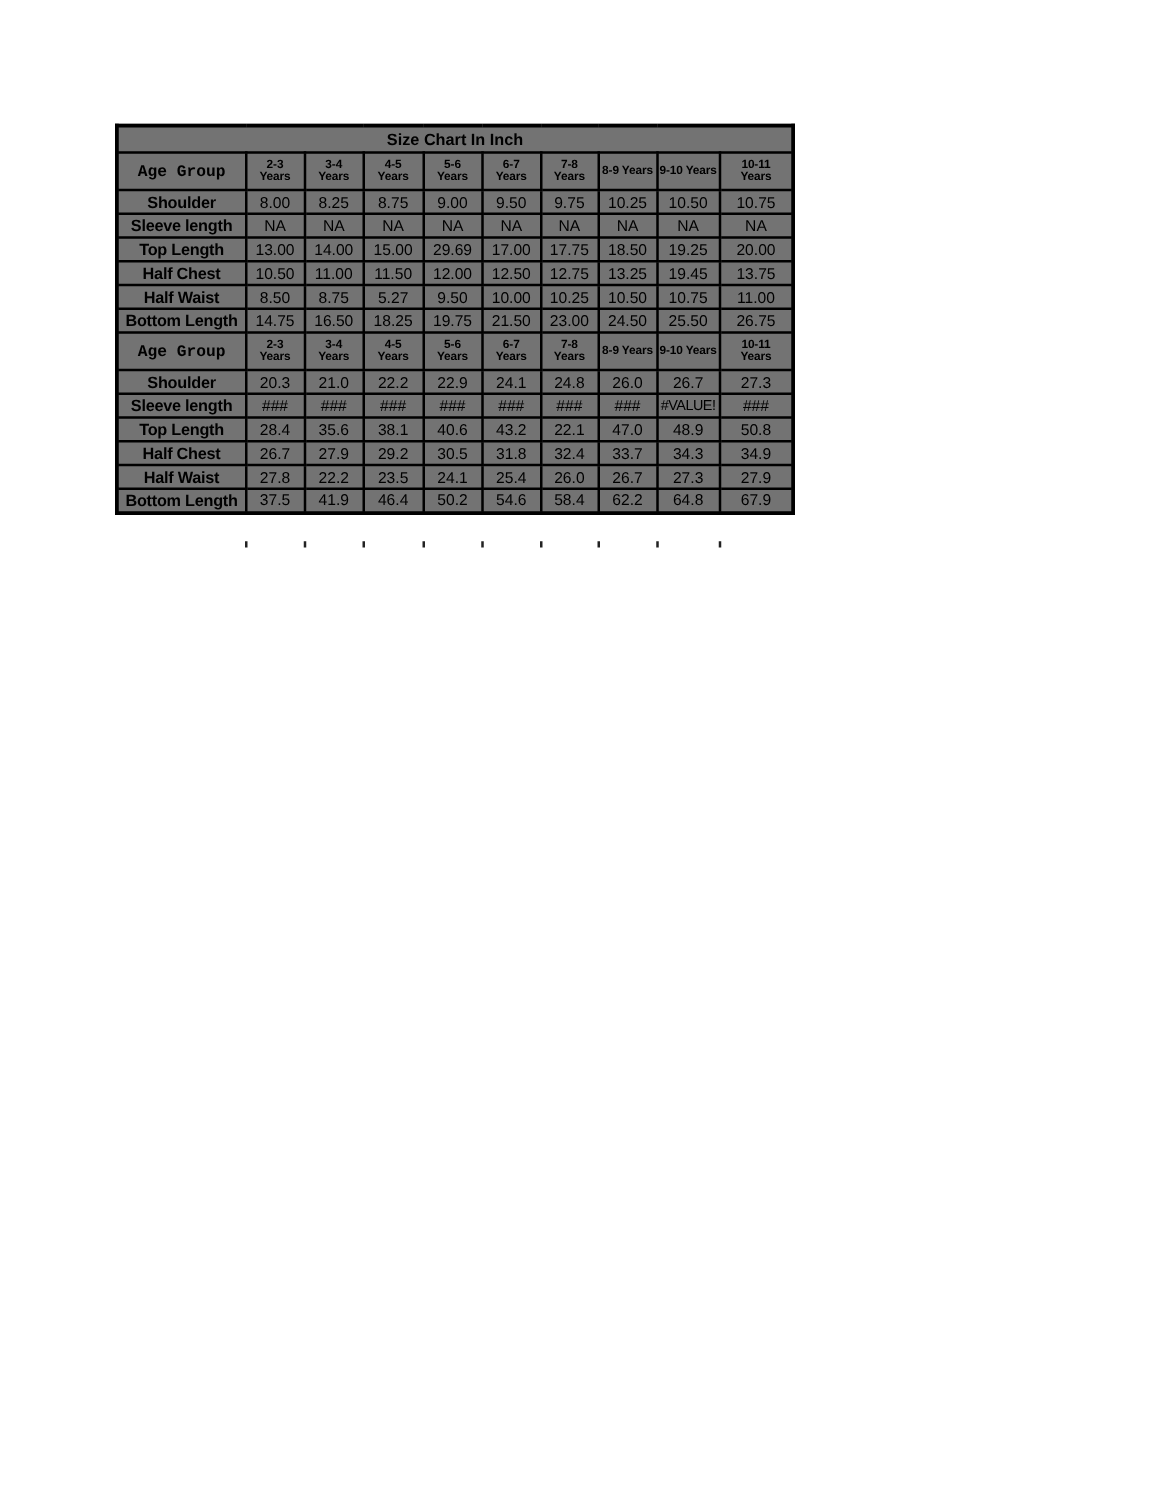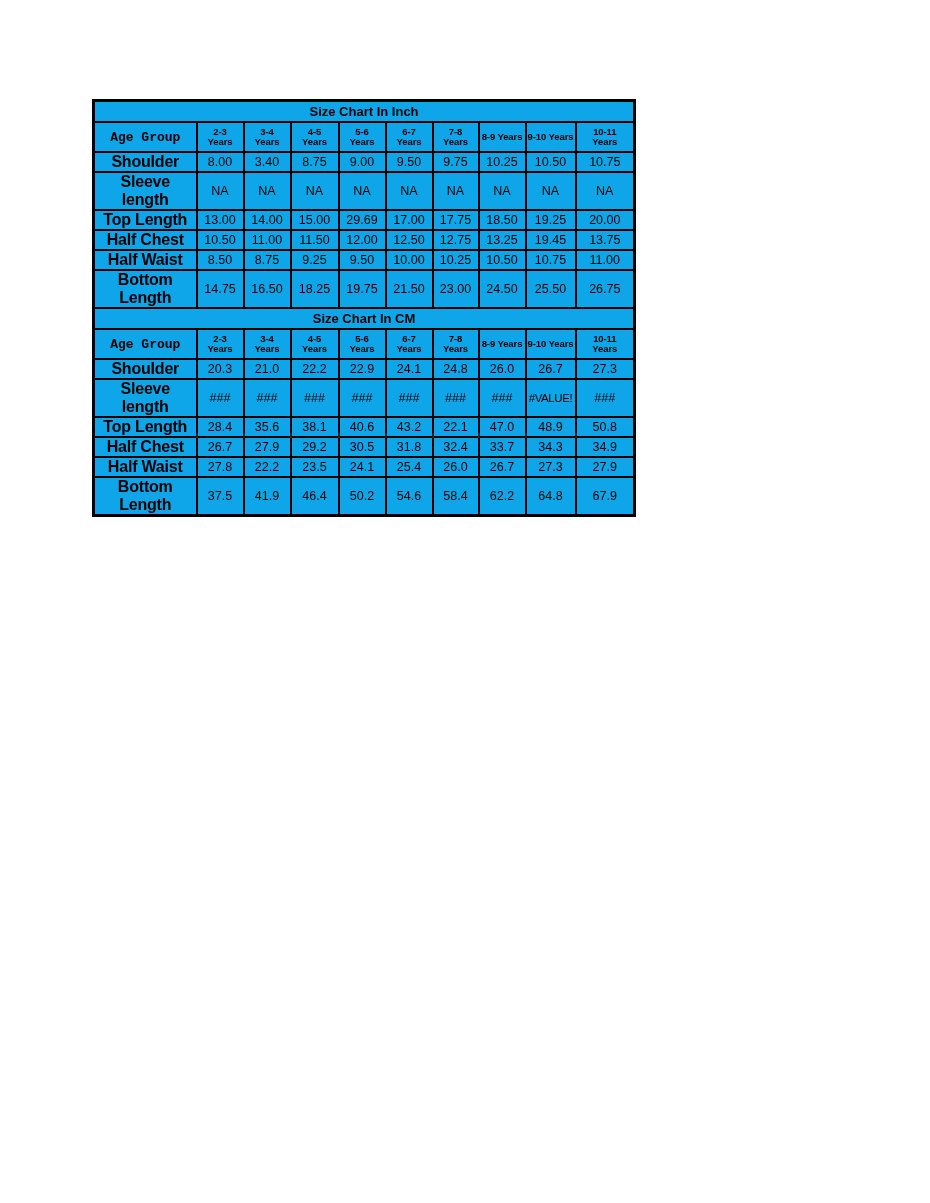--- a/index.html
+++ b/index.html
@@ -14,21 +14,21 @@
   .chart-wrap {
     position: absolute;
     left: 92px;
     top: 99px;
   }
   table.size-chart {
     border-collapse: collapse;
     table-layout: fixed;
     width: 541px;
     border: 3px solid #000000;
-    background: #0ea5e9;
+    background: #737373;
   }
   table.size-chart td, table.size-chart th {
     border: 2px solid #000000;
     padding: 0;
     margin: 0;
     text-align: center;
     vertical-align: middle;
     overflow: hidden;
     color: #000000;
   }
@@ -45,21 +45,21 @@
   }
   th.col-head {
     font-size: 9.5px;
     line-height: 10.5px;
     font-weight: 700;
     white-space: pre-line;
     letter-spacing: -0.1px;
   }
   tr.data-row { height: 19px; }
   th.row-label {
-    font-size: 16px;
+    font-size: 13px;
     font-weight: 700;
     letter-spacing: -0.2px;
   }
   td.data-cell {
     font-size: 12.5px;
     font-weight: 400;
   }
   td.right-align {
     text-align: right;
     padding-right: 1px;
@@ -112,21 +112,21 @@
           <th class="col-head">7-8
 Years</th>
           <th class="col-head">8-9 Years</th>
           <th class="col-head">9-10 Years</th>
           <th class="col-head">10-11
 Years</th>
         </tr>
         <tr class="data-row">
           <th class="row-label">Shoulder</th>
           <td class="data-cell">8.00</td>
-          <td class="data-cell">3.40</td>
+          <td class="data-cell">8.25</td>
           <td class="data-cell">8.75</td>
           <td class="data-cell">9.00</td>
           <td class="data-cell">9.50</td>
           <td class="data-cell">9.75</td>
           <td class="data-cell">10.25</td>
           <td class="data-cell">10.50</td>
           <td class="data-cell">10.75</td>
         </tr>
         <tr class="data-row">
           <th class="row-label">Sleeve length</th>
@@ -161,42 +161,39 @@
           <td class="data-cell">12.50</td>
           <td class="data-cell">12.75</td>
           <td class="data-cell">13.25</td>
           <td class="data-cell">19.45</td>
           <td class="data-cell">13.75</td>
         </tr>
         <tr class="data-row">
           <th class="row-label">Half Waist</th>
           <td class="data-cell">8.50</td>
           <td class="data-cell">8.75</td>
-          <td class="data-cell">9.25</td>
+          <td class="data-cell">5.27</td>
           <td class="data-cell">9.50</td>
           <td class="data-cell">10.00</td>
           <td class="data-cell">10.25</td>
           <td class="data-cell">10.50</td>
           <td class="data-cell">10.75</td>
           <td class="data-cell">11.00</td>
         </tr>
         <tr class="data-row">
           <th class="row-label">Bottom Length</th>
           <td class="data-cell">14.75</td>
           <td class="data-cell">16.50</td>
           <td class="data-cell">18.25</td>
           <td class="data-cell">19.75</td>
           <td class="data-cell">21.50</td>
           <td class="data-cell">23.00</td>
           <td class="data-cell">24.50</td>
           <td class="data-cell">25.50</td>
           <td class="data-cell">26.75</td>
-        </tr>
-        <tr class="title-row">
-          <td colspan="10">Size Chart In CM</td>
         </tr>
         <tr class="header-row">
           <th class="age-group">Age Group</th>
           <th class="col-head">2-3
 Years</th>
           <th class="col-head">3-4
 Years</th>
           <th class="col-head">4-5
 Years</th>
           <th class="col-head">5-6

